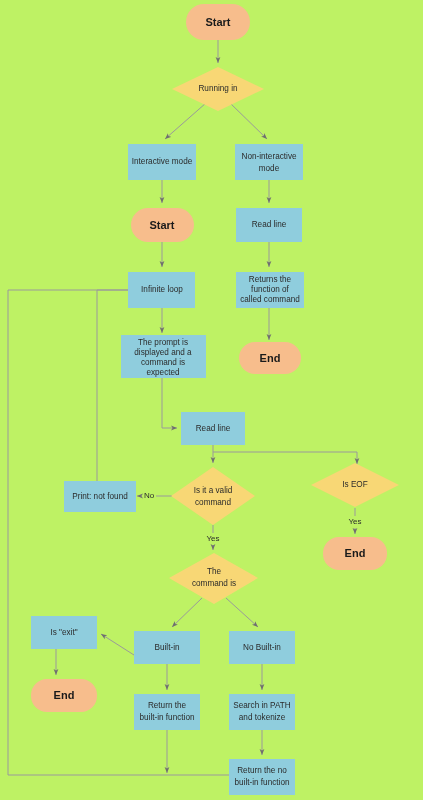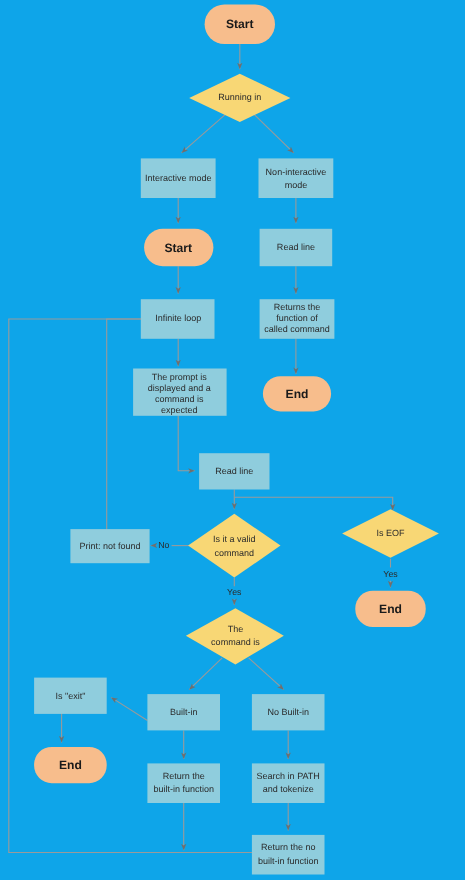--- a/index.html
+++ b/index.html
@@ -7,21 +7,21 @@
     padding: 0;
     background: #ffffff;
   }
   body {
     font-family: "Liberation Sans", sans-serif;
   }
   #flowchart-canvas {
     position: relative;
     width: 423px;
     height: 800px;
-    background: #0ea5e9;
+    background: #bef264;
     overflow: hidden;
   }
   #flow-svg {
     position: absolute;
     top: 0;
     left: 0;
     width: 423px;
     height: 800px;
   }
   .node-text {

